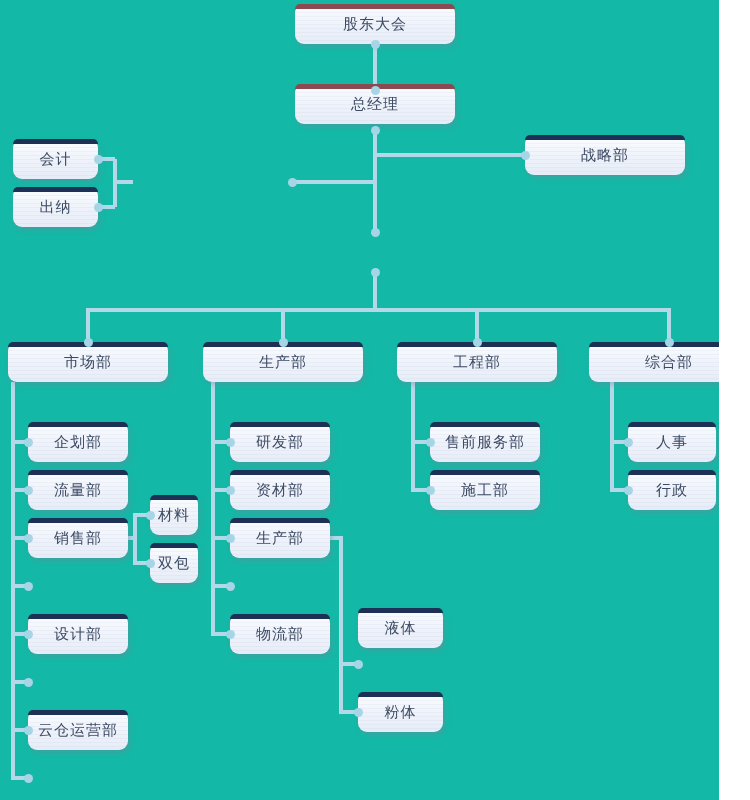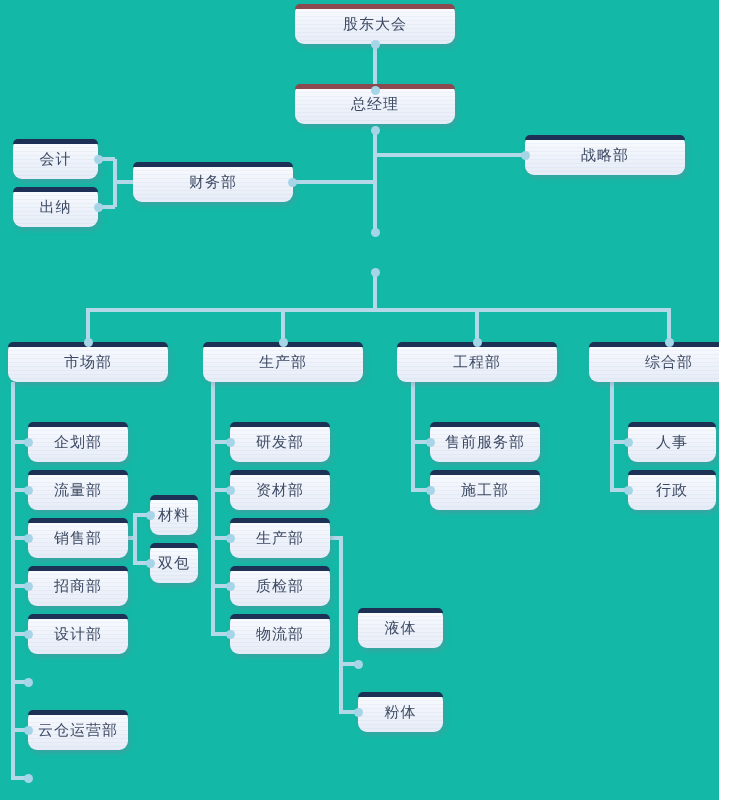--- a/index.html
+++ b/index.html
@@ -112,23 +112,20 @@
     </div>
   <div class="node exec" style="left:295px;top:84px;width:160px">
       <span class="lbl">总经理</span>
     </div>
   <div class="node dept" style="left:13px;top:139px;width:85px">
       <span class="lbl">会计</span>
     </div>
   <div class="node dept" style="left:13px;top:187px;width:85px">
       <span class="lbl">出纳</span>
     </div>
-  <div class="node dept" style="left:133px;top:162px;width:160px">
-      <span class="lbl">财务部</span>
-    </div>
   <div class="node dept" style="left:525px;top:135px;width:160px">
       <span class="lbl">战略部</span>
     </div>
   <div class="node dept" style="left:8px;top:342px;width:160px">
       <span class="lbl">市场部</span>
     </div>
   <div class="node dept" style="left:203px;top:342px;width:160px">
       <span class="lbl">生产部</span>
     </div>
   <div class="node dept" style="left:397px;top:342px;width:160px">
@@ -140,23 +137,20 @@
 
   <div class="node dept" style="left:28px;top:422px;width:100px">
       <span class="lbl">企划部</span>
     </div>
   <div class="node dept" style="left:28px;top:470px;width:100px">
       <span class="lbl">流量部</span>
     </div>
   <div class="node dept" style="left:28px;top:518px;width:100px">
       <span class="lbl">销售部</span>
     </div>
-  <div class="node dept" style="left:28px;top:566px;width:100px">
-      <span class="lbl">招商部</span>
-    </div>
   <div class="node dept" style="left:28px;top:614px;width:100px">
       <span class="lbl">设计部</span>
     </div>
   <div class="node dept" style="left:28px;top:710px;width:100px">
       <span class="lbl">云仓运营部</span>
     </div>
   <div class="node dept" style="left:150px;top:495px;width:48px">
       <span class="lbl">材料</span>
     </div>
   <div class="node dept" style="left:150px;top:543px;width:48px">
@@ -164,23 +158,20 @@
     </div>
 
   <div class="node dept" style="left:230px;top:422px;width:100px">
       <span class="lbl">研发部</span>
     </div>
   <div class="node dept" style="left:230px;top:470px;width:100px">
       <span class="lbl">资材部</span>
     </div>
   <div class="node dept" style="left:230px;top:518px;width:100px">
       <span class="lbl">生产部</span>
-    </div>
-  <div class="node dept" style="left:230px;top:566px;width:100px">
-      <span class="lbl">质检部</span>
     </div>
   <div class="node dept" style="left:230px;top:614px;width:100px">
       <span class="lbl">物流部</span>
     </div>
   <div class="node dept" style="left:358px;top:608px;width:85px">
       <span class="lbl">液体</span>
     </div>
   <div class="node dept" style="left:358px;top:692px;width:85px">
       <span class="lbl">粉体</span>
     </div>

